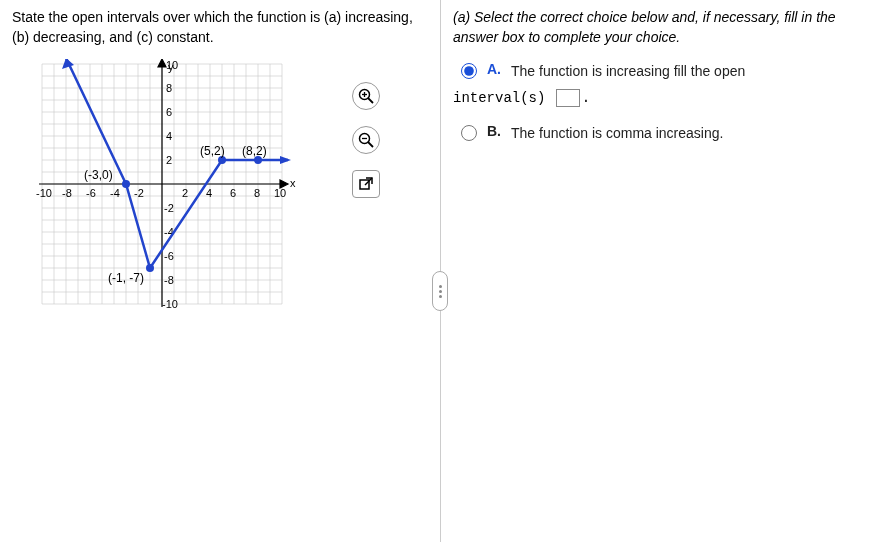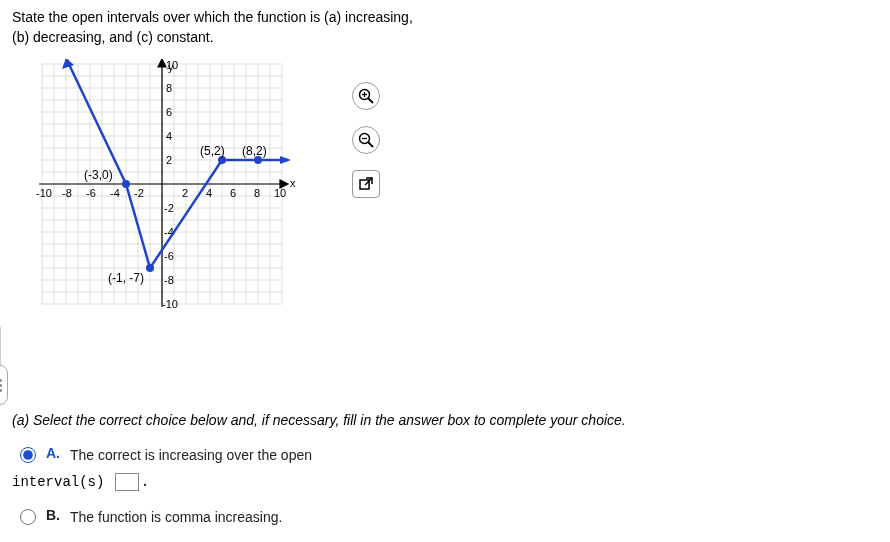--- a/index.html
+++ b/index.html
@@ -1,17 +1,17 @@
 <!DOCTYPE html>
 <html><head>
 <meta charset="utf-8">
 <style>
 * { box-sizing: border-box; margin: 0; padding: 0; }
 body { font-family: Arial, sans-serif; font-size: 14px; color: #000; width: 890px; height: 542px; position: relative; background: #fff; }
-.container { display: flex; height: 100%; flex-direction: column; }
+.container { display: flex; height: 100%; }
 .left-panel { width: 440px; padding: 8px 12px; position: relative; }
 .divider { width: 1px; background: #ccc; height: 100%; position: relative; }
 .divider-handle { position: absolute; top: 50%; left: -8px; width: 16px; height: 40px; border: 1px solid #aaa; border-radius: 8px; background: #fff; display: flex; align-items: center; justify-content: center; }
 .divider-dots { display:flex; flex-direction:column; gap:2px;}
 .divider-dots span { width:3px; height:3px; background:#888; border-radius:50%;}
 .right-panel { flex: 1; padding: 8px 12px; }
 .question-text { line-height: 1.4; margin-bottom: 12px; }
 .graph-area { position: relative; width: 300px; height: 260px; margin-left: 10px; }
 .icons-col { position: absolute; right: 60px; top: 82px; display: flex; flex-direction: column; gap: 16px; }
 .icon-btn { width: 28px; height: 28px; border: 1px solid #999; border-radius: 50%; background: #fff; display: flex; align-items: center; justify-content: center; cursor: pointer; }
@@ -174,21 +174,21 @@
     </div>
   </div>
 
   <div class="right-panel">
     <div style="line-height:1.4; margin-bottom:14px;font-style:italic;">(a) Select the correct choice below and, if necessary, fill in the answer box to complete your choice.</div>
 
     <div class="choice-row">
       <input type="radio" name="ans" checked="" style="">
       <span class="choice-letter blue">A.</span>
       <div class="choice-body">
-        <span>The correct is increasing over the open</span>
+        <span>The function is increasing fill the open</span>
       </div>
     </div>
     <div class="choice-indent">
       <span>interval(s)</span>
       <span class="answer-box"></span><span>.</span><br>
     </div>
 
     <div class="choice-row" style="margin-top:14px;">
       <input type="radio" name="ans" style="">
       <span class="choice-letter">B.</span>

